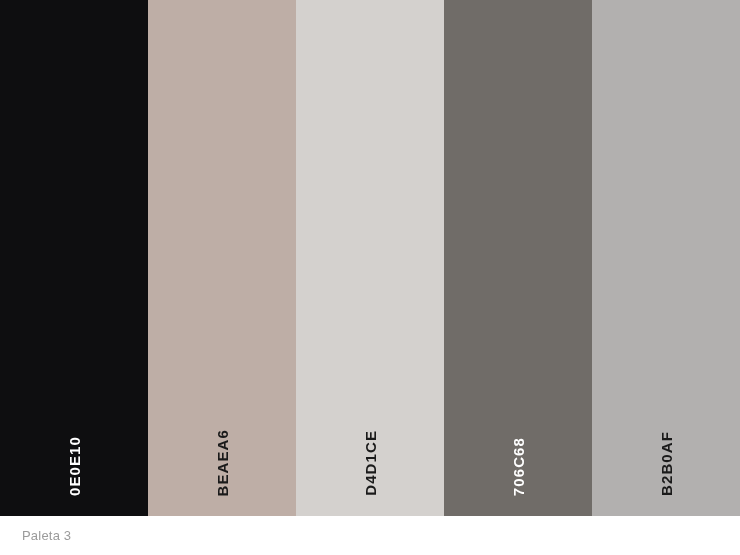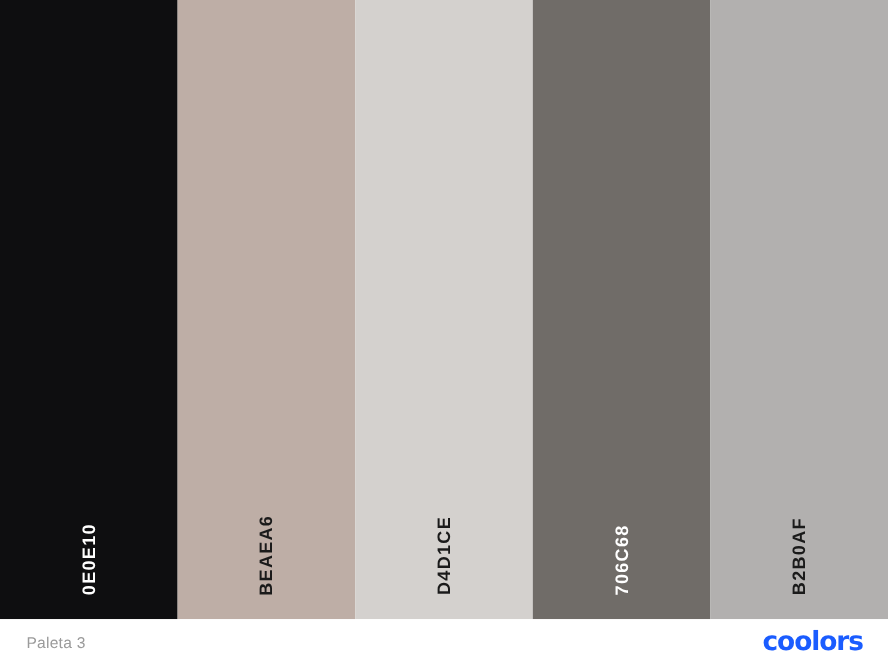--- a/index.html
+++ b/index.html
@@ -107,16 +107,15 @@
     </div>
 
     <div class="swatch" style="background-color: rgb(178, 176, 175);">
       <span class="swatch-label" style="color: rgb(26, 26, 26);">B2B0AF</span>
     </div>
 
   </div>
 
   <div id="footer-bar" style="background-color: rgb(255, 255, 255);">
     <span id="palette-name" style="color: rgb(155, 155, 155);">Paleta 3</span>
-    <span id="coolors-logo" style="color: rgb(26, 92, 255);">coolors</span>
   </div>
 
 </div>
 
 </body></html>

